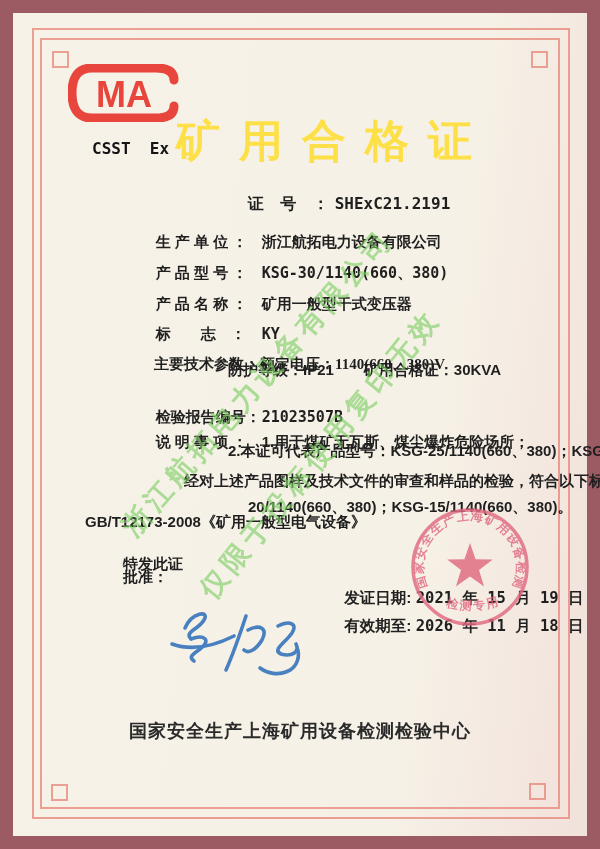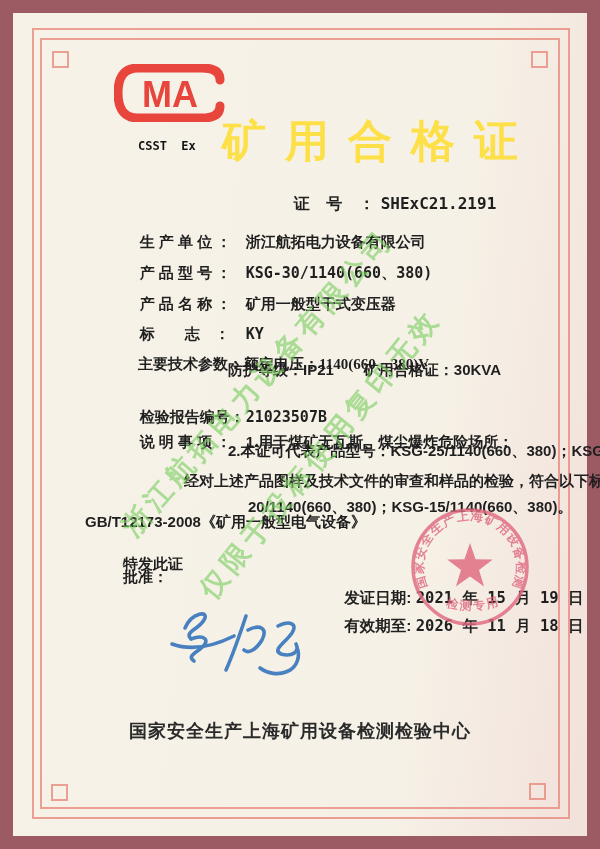--- a/index.html
+++ b/index.html
@@ -11,31 +11,31 @@
     position:relative;width:600px;height:849px;overflow:hidden;
     background:var(--frame);
     font-family:"Liberation Sans", sans-serif;color:var(--ink);
   }
   .inner{
     position:absolute;left:13px;top:13px;right:13px;bottom:13px;
     background:linear-gradient(97deg,#f7f2e8 0%,#f6f1e6 70%,#f2e2dc 98%);
   }
   .deco{position:absolute;border:2px solid var(--line);opacity:.8;}
   .sq{position:absolute;width:13px;height:13px;border:2px solid var(--line);opacity:.8;}
-  .abs{position:absolute;margin-left:46px;}
+  .abs{position:absolute;}
   .red{color:var(--brand);}
   .mono{font-family:"DejaVu Sans Mono","Liberation Mono",monospace;}
   .b{font-weight:700;}
   .logo-num{font-size:16px;letter-spacing:.5px;white-space:pre;}
-  .csst{font-size:12px;white-space:pre;color:#141414;}
+  .csst{font-size:16px;white-space:pre;color:#141414;}
   .title{font-size:44px;font-weight:700;letter-spacing:19px;color:#fde047;white-space:nowrap;}
   .certno{font-size:16px;font-weight:700;white-space:pre;}
   .certno .lblsp{letter-spacing:6px;}
   .row{position:absolute;left:123px;font-size:15px;font-weight:700;white-space:pre;}
-  .row .lbl{display:inline-block;min-width:106px;}
+  .row .lbl{display:inline-block;min-width:106px;margin-left:16px;}
   .cont{position:absolute;font-size:15px;font-weight:700;white-space:pre;}
   .stmt{position:absolute;font-size:15px;font-weight:700;white-space:pre;}
   .grant{position:absolute;left:123px;font-size:15px;font-weight:700;}
   .dates{position:absolute;left:327px;font-size:15.5px;font-weight:700;white-space:pre;}
   .footer{position:absolute;left:0;width:100%;top:719px;text-align:center;
           font-size:18px;font-weight:700;letter-spacing:1px;color:#2a2a2a;}
   .wm{position:absolute;font-size:28px;font-weight:700;letter-spacing:5px;
       color:var(--wmgreen);opacity:.62;transform-origin:0 50%;
       white-space:pre;pointer-events:none;z-index:7;}
   .wm1{left:128px;top:513px;transform:rotate(-49deg);}

